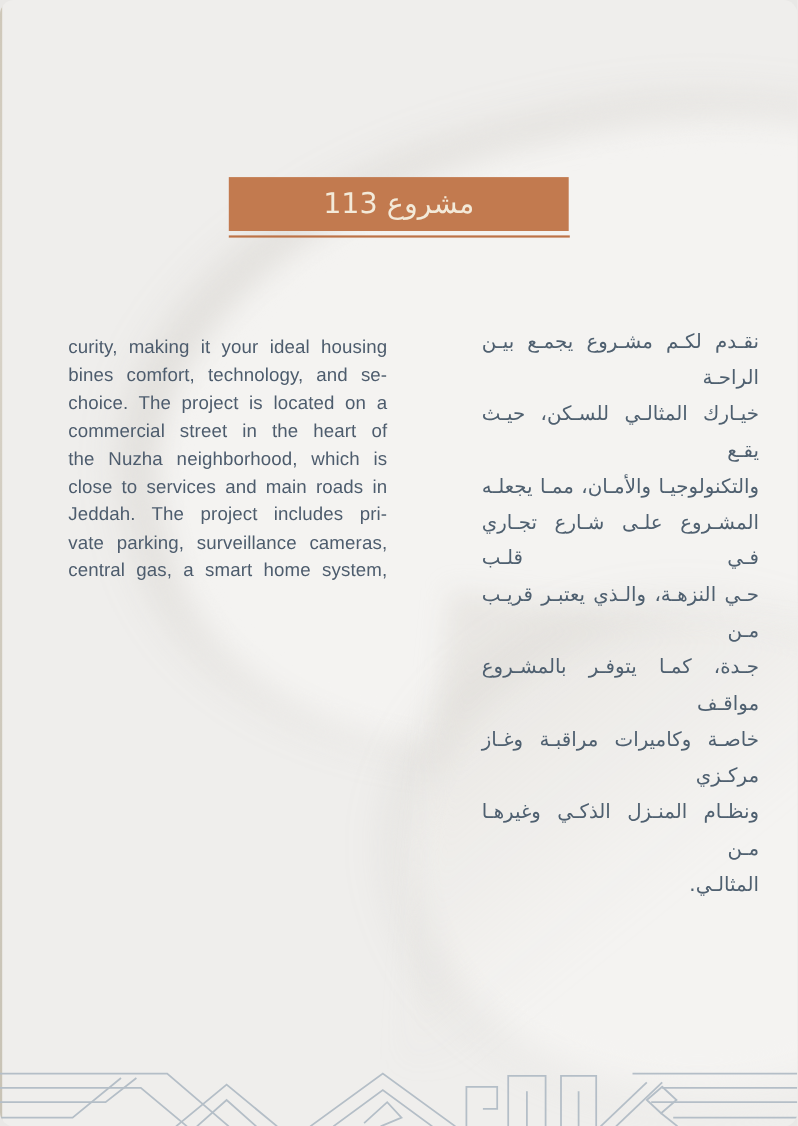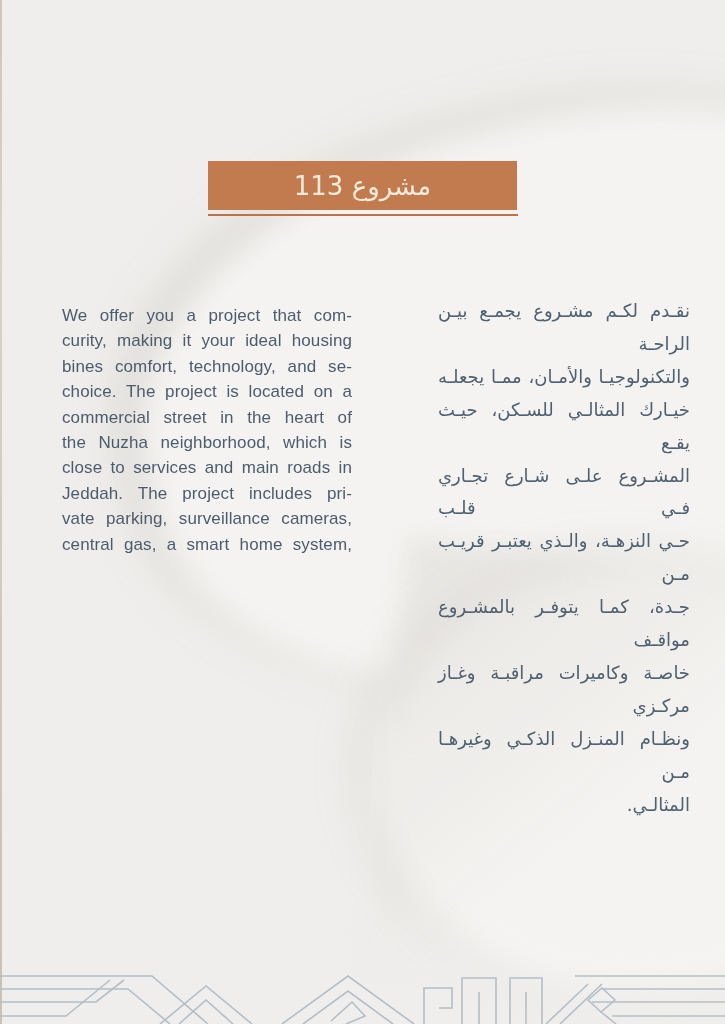--- a/index.html
+++ b/index.html
@@ -3,21 +3,21 @@
 <meta charset="utf-8">
 <style>
   html,body{margin:0;padding:0;}
   body{
     width:725px;height:1024px;
     font-family:"Liberation Sans",sans-serif;
     background:#e9e8e6;
   }
   .page{
     position:relative;width:725px;height:1024px;
-    background:#efeeec;overflow:hidden;
+    background:#efeeec;overflow:hidden;border-radius:13px;
   }
   
   .left-edge{
     position:absolute;left:0;top:0;width:2px;height:100%;
     background:linear-gradient(180deg,#b3a78e 0%,#c6bdab 25%,#b7ae99 55%,#a89f88 100%);
     opacity:.55;
   }
   
   .swirl{position:absolute;pointer-events:none;}
   .swirl-main{
@@ -85,36 +85,35 @@
   <div class="swirl swirl-main"></div>
   <div class="swirl swirl-br"></div>
   <div class="swirl shade-right"></div>
 
   <div class="banner">
     <span class="banner-title">مشروع 113</span>
   </div>
   <div class="banner-underline"></div>
 
   <div class="col english">
-      <div class="tline">We offer you a project that com-</div>
       <div class="tline">curity, making it your ideal housing</div>
       <div class="tline">bines comfort, technology, and se-</div>
       <div class="tline">choice. The project is located on a</div>
       <div class="tline">commercial street in the heart of</div>
       <div class="tline">the Nuzha neighborhood, which is</div>
       <div class="tline">close to services and main roads in</div>
       <div class="tline">Jeddah. The project includes pri-</div>
       <div class="tline">vate parking, surveillance cameras,</div>
       <div class="tline">central gas, a smart home system,</div>
     </div>
 
   <div class="col arabic">
       <div class="tline">نقـدم لكـم مشـروع يجمـع بيـن الراحـة</div>
+      <div class="tline">خيـارك المثالـي للسـكن، حيـث يقـع</div>
       <div class="tline">والتكنولوجيـا والأمـان، ممـا يجعلـه</div>
-      <div class="tline">خيـارك المثالـي للسـكن، حيـث يقـع</div>
       <div class="tline">المشـروع علـى شـارع تجـاري فـي قلـب</div>
       <div class="tline">حـي النزهـة، والـذي يعتبـر قريـب مـن</div>
       <div class="tline">جـدة، كمـا يتوفـر بالمشـروع مواقـف</div>
       <div class="tline">خاصـة وكاميرات مراقبـة وغـاز مركـزي</div>
       <div class="tline">ونظـام المنـزل الذكـي وغيرهـا مـن</div>
       <div class="tline last">المثالـي.</div>
     </div>
 
   <svg class="pattern" width="725" height="52" viewBox="0 0 725 52" aria-hidden="true">
     <g fill="none" stroke="#b4bec7" stroke-width="1.6" stroke-linejoin="miter" stroke-linecap="butt">

